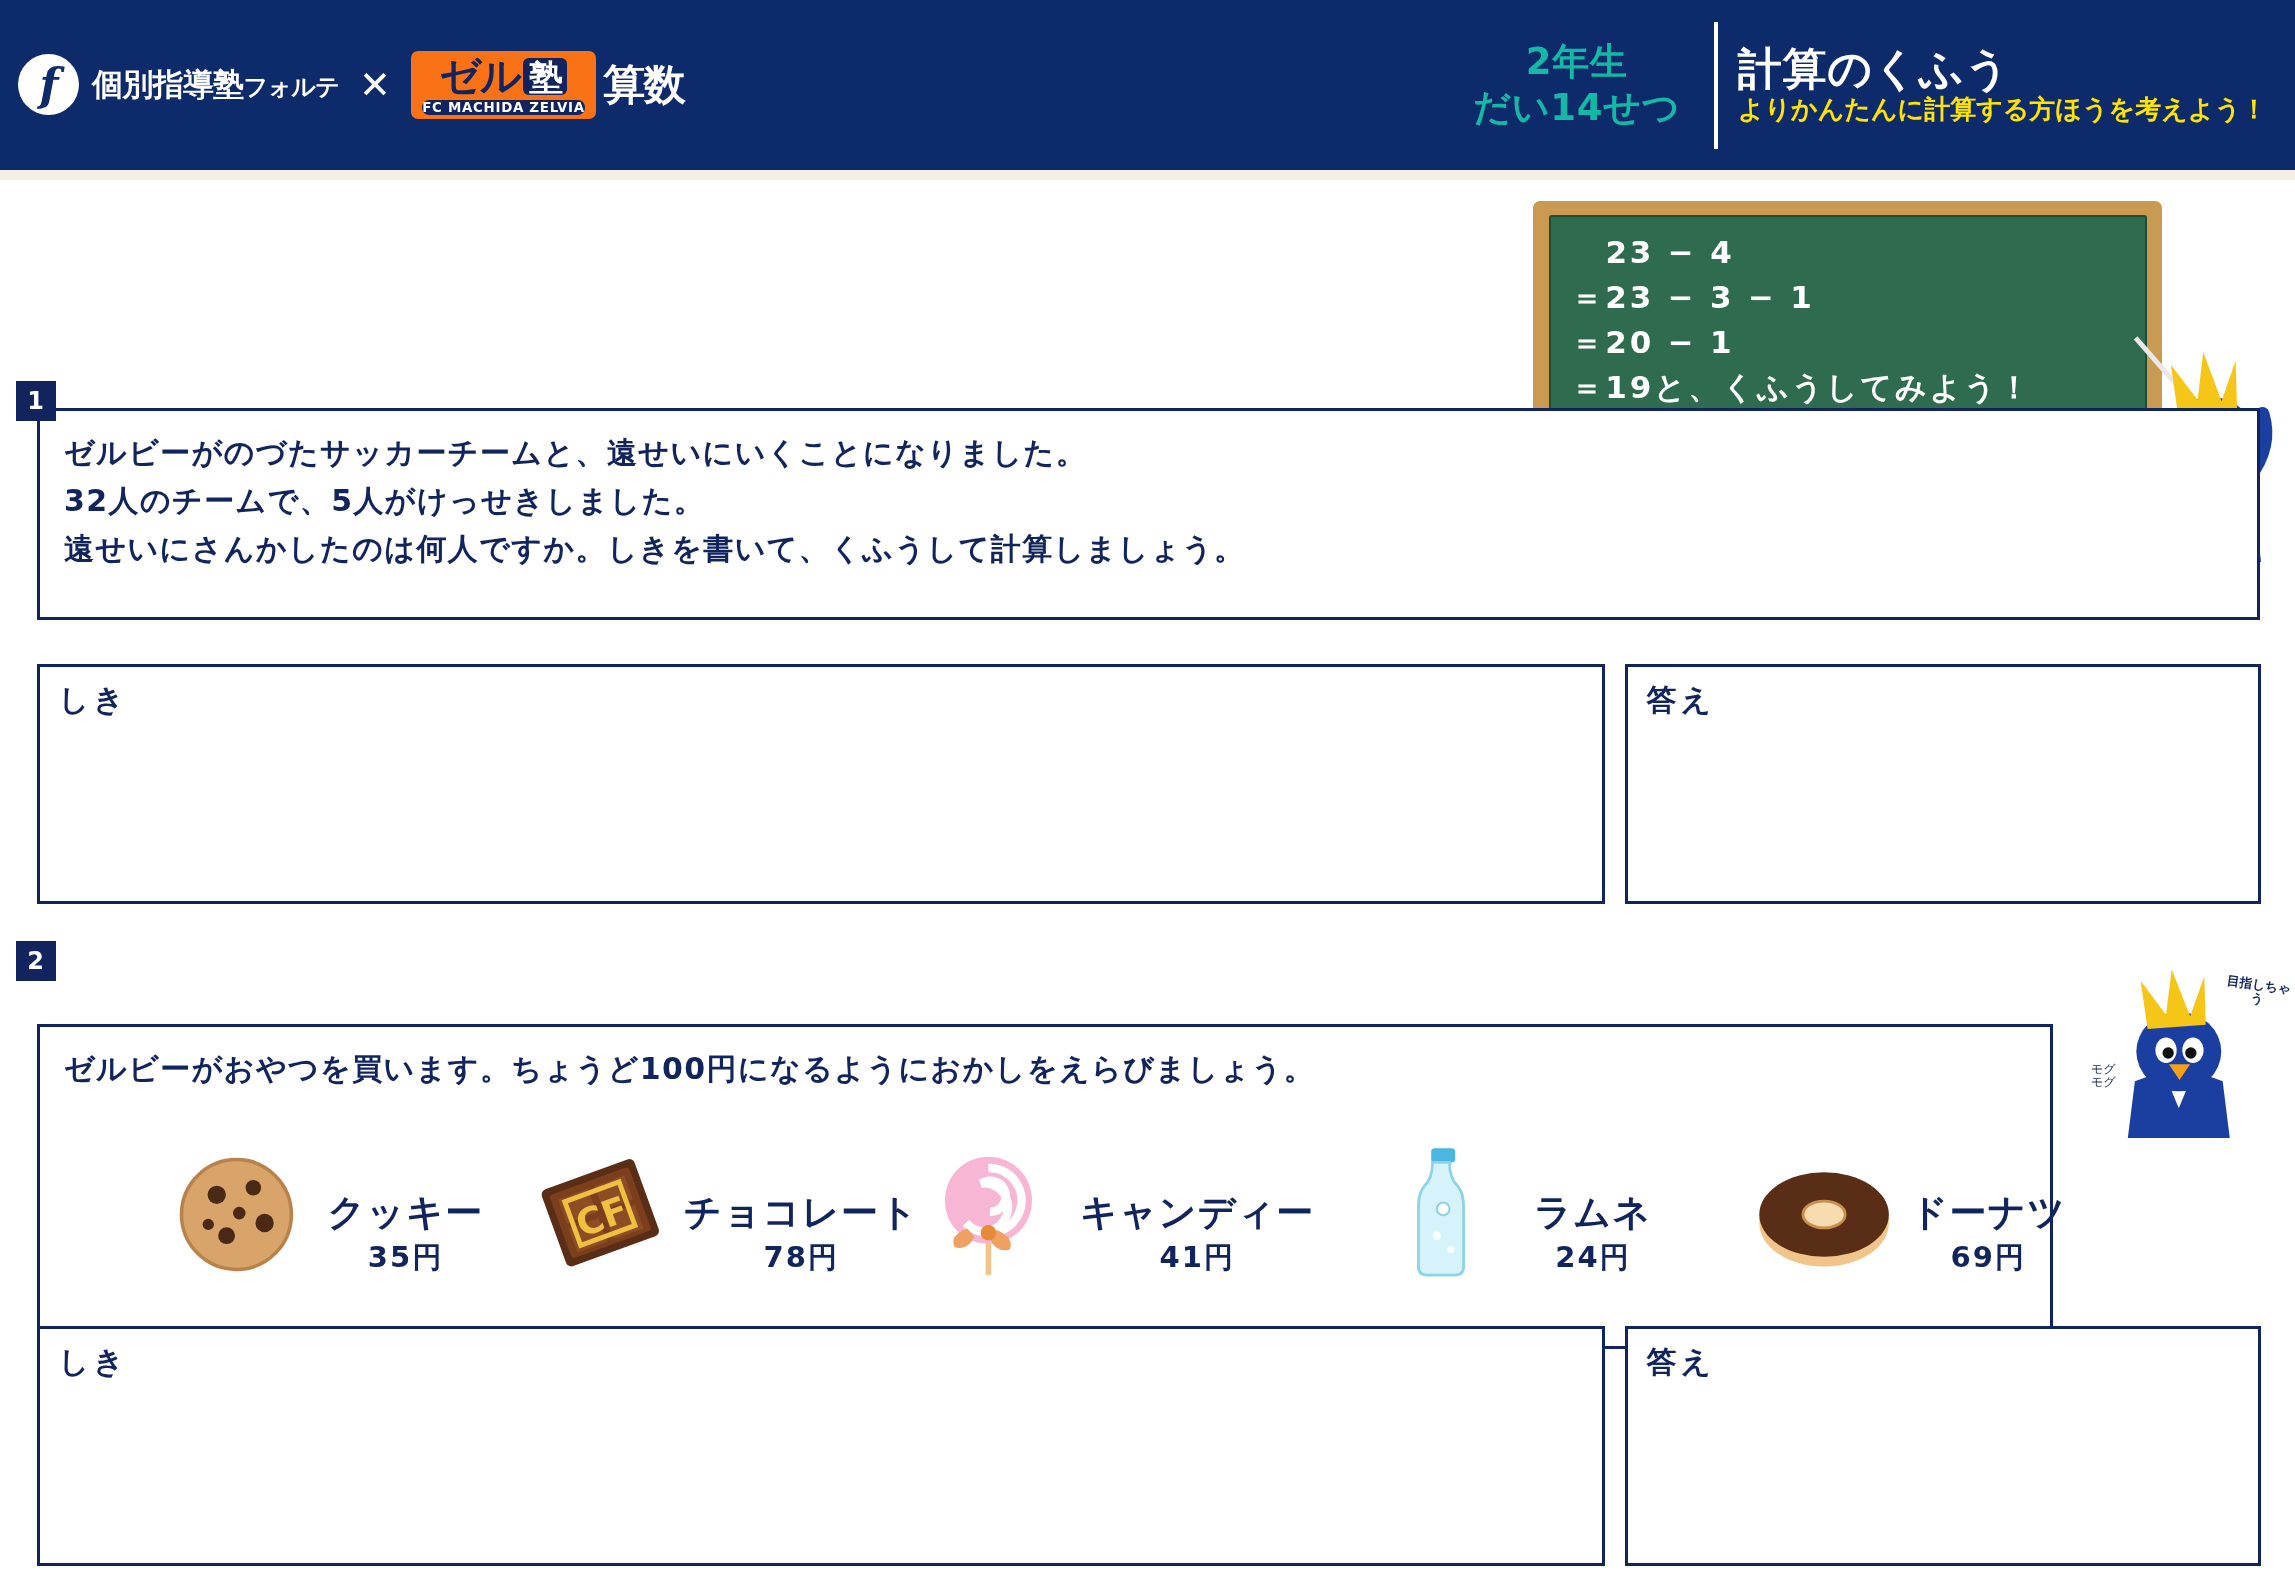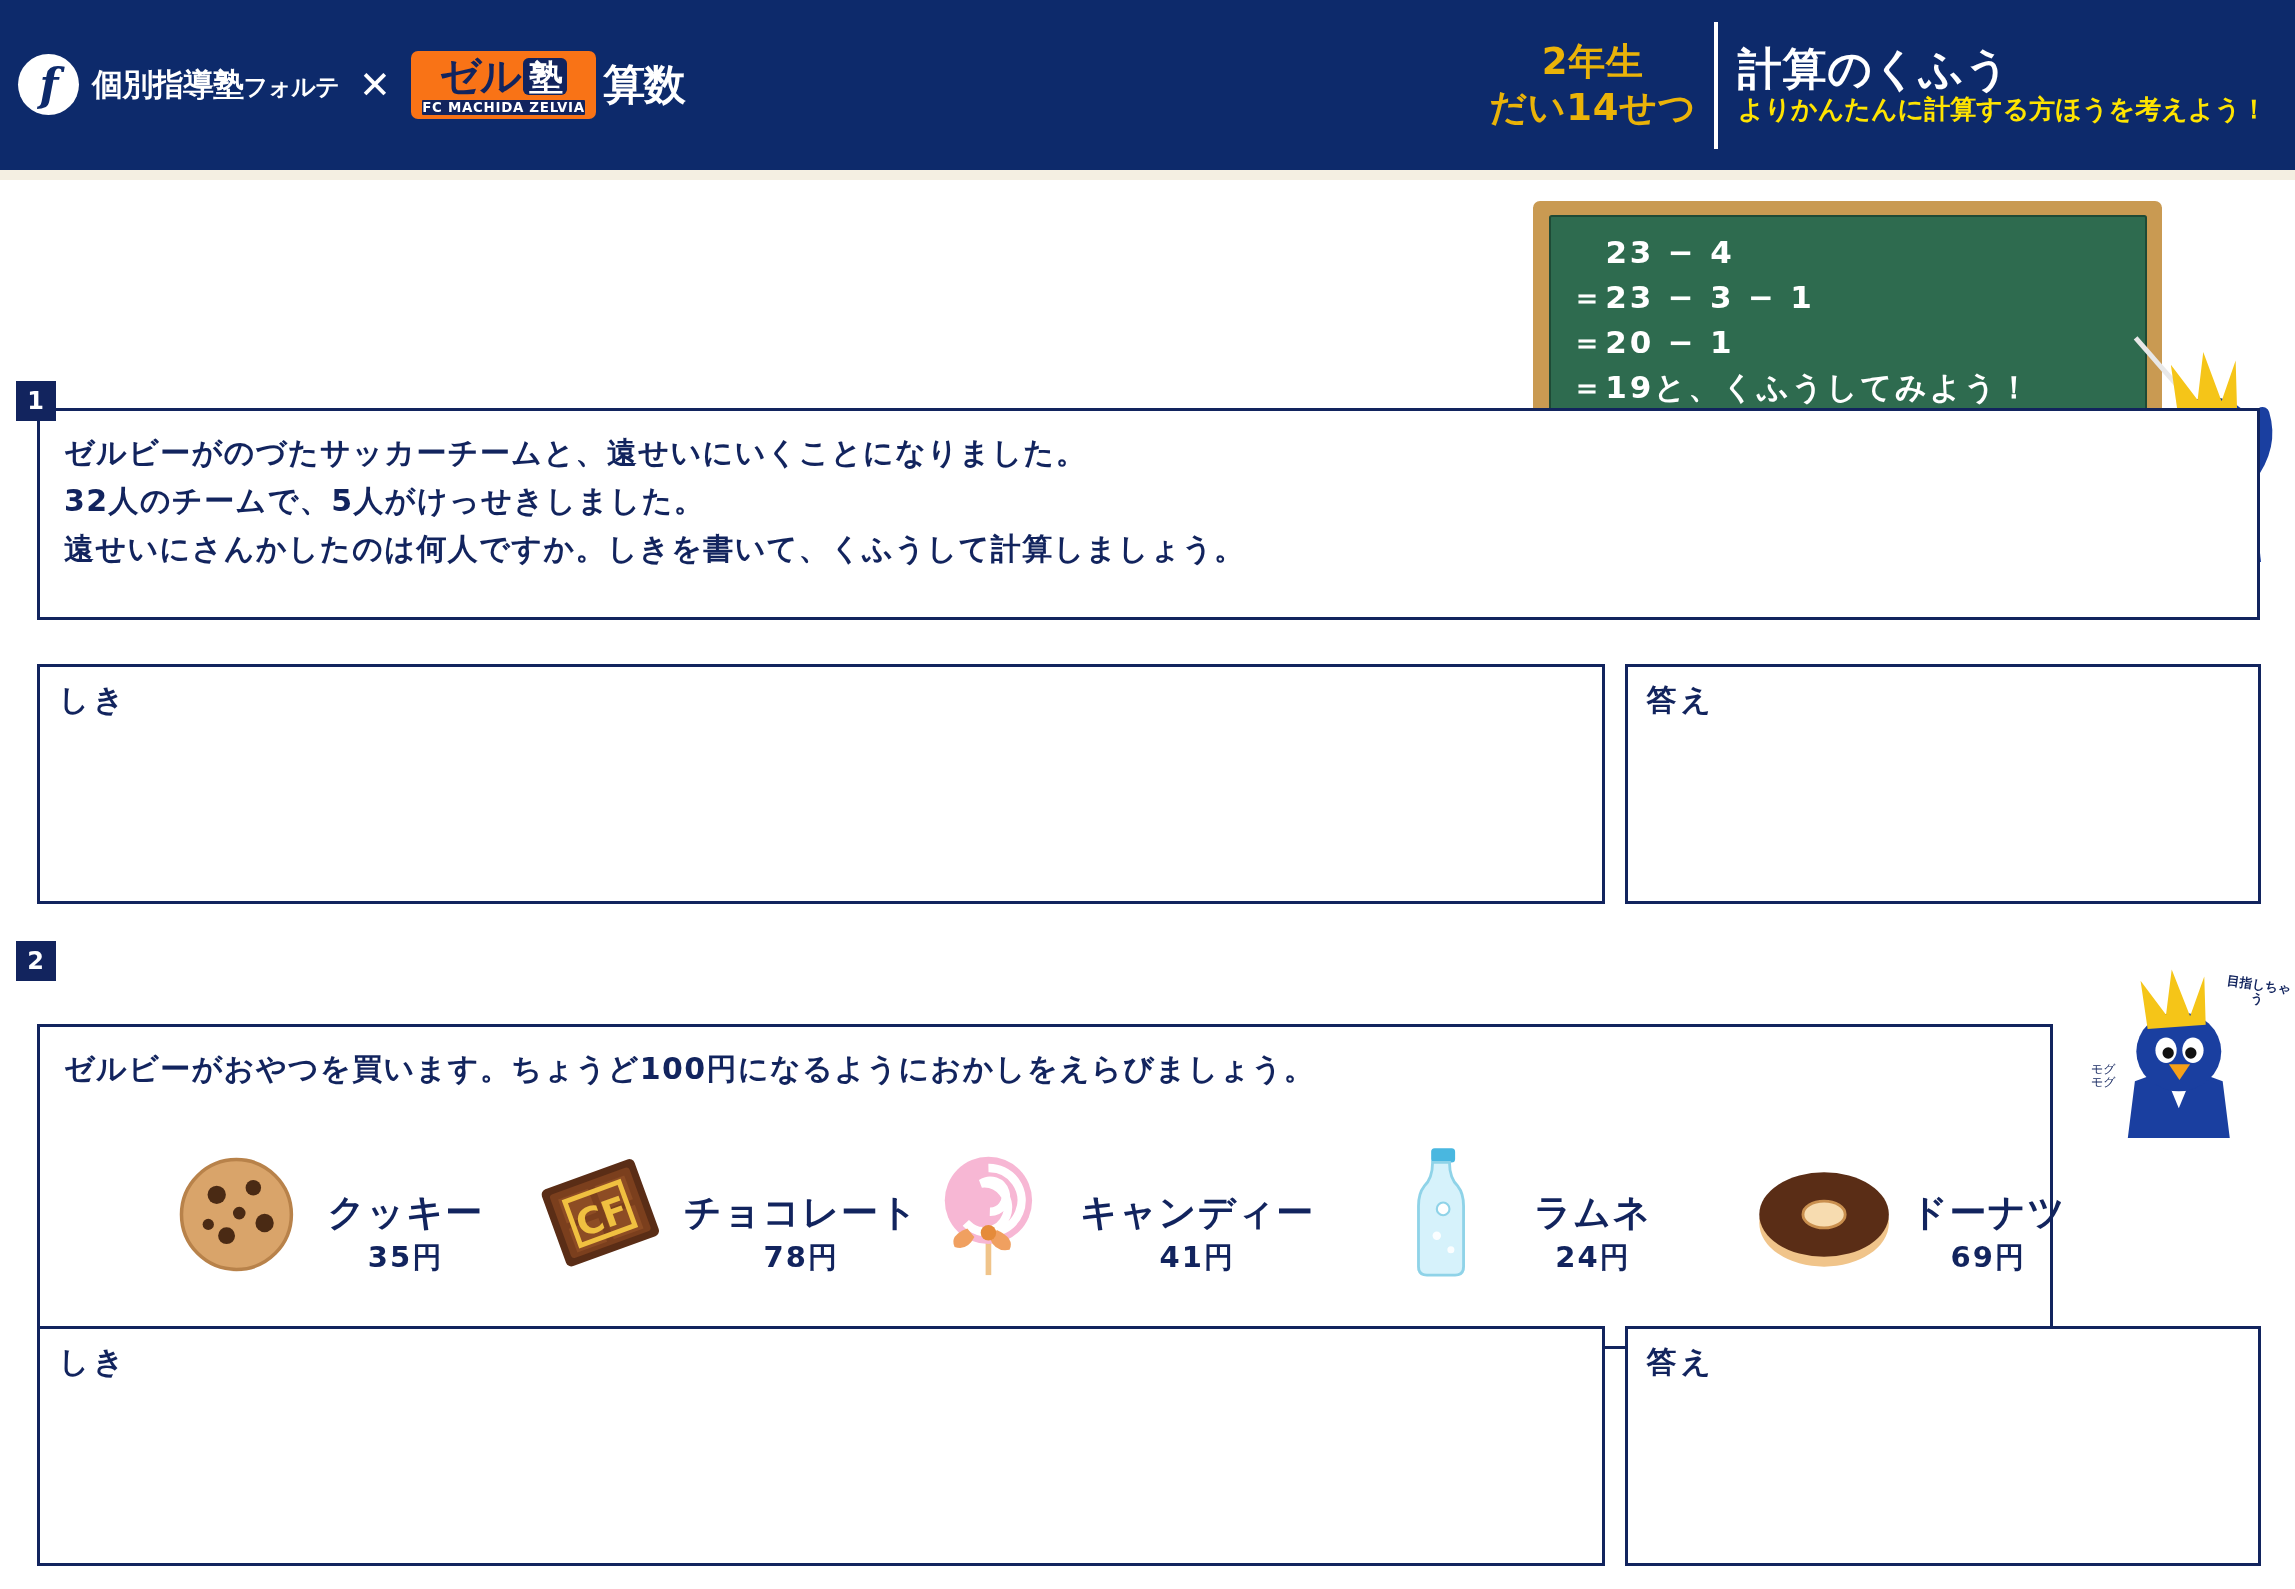--- a/index.html
+++ b/index.html
@@ -46,33 +46,33 @@
   .zeru-main {
     display:flex; align-items:center; font-size: 41px; font-weight: 900; color:#12245e;
     letter-spacing: -1.4px; line-height: 1;
   }
   .zeru-badge {
     background:#12245e; color:#ffffff; border-radius: 5.7px;
     padding: 1.4px 5.7px; margin-left: 2.8px; font-size: 34px; font-weight:900;
   }
   .zeru-sub {
     background:#12245e; color:#ffffff; width: 100%; text-align:center;
-    font-size: 13.4px; font-weight:700; letter-spacing: 0.7px; margin-top: 2.8px; border-radius:1px;
+    font-size: 13.4px; font-weight:700; letter-spacing: 0.7px; margin-top: 2.8px; border-radius:7px;
   }
   .subject {
     color:#ffffff; font-size: 42px; font-weight: 900; letter-spacing: -1.4px;
   }
 
   .header-right {
     position:absolute; right: 0; top: 0; height: 170px;
     display:flex; align-items:center;
   }
   .grade-block {
-    color:#eab308; text-align:center; font-size: 37px; font-weight:900;
-    line-height: 1.25; padding-right: 18px; letter-spacing: 0.7px;
+    color:#14b8a6; text-align:center; font-size: 37px; font-weight:900;
+    line-height: 1.25; padding-right: 34px; letter-spacing: 0.7px;
     white-space: nowrap;
   }
   .vbar { width: 3.5px; height: 127px; background:#ffffff; }
   .title-block { padding-left: 20px; padding-right: 28px; }
   .title-main {
     color:#ffffff; font-size: 44px; font-weight: 900; letter-spacing: 0.7px; line-height:1.1;
   }
   .title-sub {
     color:#ffe400; font-size: 35px; font-weight: 900; letter-spacing: 1.4px; line-height:1.3;
     text-align:center;

